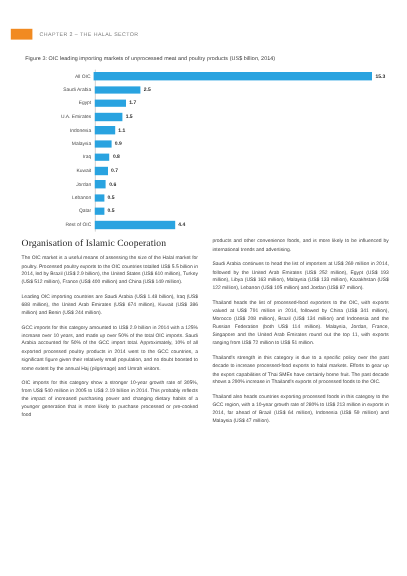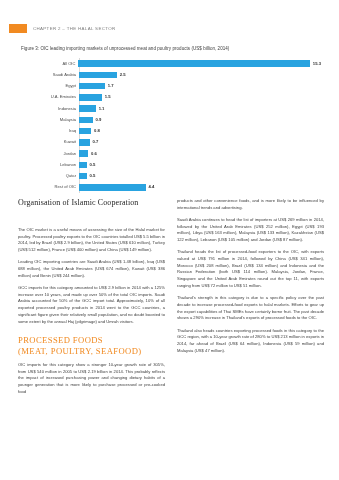--- a/index.html
+++ b/index.html
@@ -118,21 +118,21 @@
     gap: 12px;
   }
   .column {
     width: 147px;
   }
   .section-heading-serif {
     font-family: "Liberation Serif", serif;
     font-size: 8px;
     font-weight: normal;
     color: #1f1f1f;
-    margin: 0 0 20px 0;
+    margin: 0 0 5px 0;
     letter-spacing: 0.1px;
   }
   .section-heading-orange {
     font-family: "Liberation Serif", serif;
     font-size: 8.6px;
     font-weight: normal;
     color: #f18a21;
     margin: 10px 0 5px 0;
     letter-spacing: 0.4px;
     line-height: 1.25;
@@ -249,24 +249,20 @@
     </div>
 </div>
 
 <div class="body-columns">
 
   <div class="column">
     <h2 class="section-heading-serif">Organisation of Islamic Cooperation</h2>
     <p class="para">The OIC market is a useful means of assessing the size of the Halal market for poultry. Processed poultry exports to the OIC countries totalled US$ 5.5 billion in 2014, led by Brazil (US$ 2.9 billion), the United States (US$ 610 million), Turkey (US$ 512 million), France (US$ 400 million) and China (US$ 149 million).</p>
     <p class="para">Leading OIC importing countries are Saudi Arabia (US$ 1.48 billion), Iraq (US$ 688 million), the United Arab Emirates (US$ 674 million), Kuwait (US$ 386 million) and Benin (US$ 244 million).</p>
     <p class="para">GCC imports for this category amounted to US$ 2.9 billion in 2014 with a 125% increase over 10 years, and made up over 50% of the total OIC imports. Saudi Arabia accounted for 50% of the GCC import total. Approximately, 10% of all exported processed poultry products in 2014 went to the GCC countries, a significant figure given their relatively small population, and no doubt boosted to some extent by the annual Haj (pilgrimage) and Umrah visitors.</p>
-    <h2 class="section-heading-orange">
-      <span>PROCESSED FOODS</span><br>
-      <span>(MEAT, POULTRY, SEAFOOD)</span>
-    </h2>
     <p class="para">OIC imports for this category show a stronger 10-year growth rate of 305%, from US$ 540 million in 2005 to US$ 2.19 billion in 2014. This probably reflects the impact of increased purchasing power and changing dietary habits of a younger generation that is more likely to purchase processed or pre-cooked food</p>
   </div>
 
   <div class="column">
     <p class="para">products and other convenience foods, and is more likely to be influenced by international trends and advertising.</p>
     <p class="para">Saudi Arabia continues to head the list of importers at US$ 269 million in 2014, followed by the United Arab Emirates (US$ 252 million), Egypt (US$ 193 million), Libya (US$ 163 million), Malaysia (US$ 133 million), Kazakhstan (US$ 122 million), Lebanon (US$ 105 million) and Jordan (US$ 87 million).</p>
     <p class="para">Thailand heads the list of processed-food exporters to the OIC, with exports valued at US$ 791 million in 2014, followed by China (US$ 341 million), Morocco (US$ 208 million), Brazil (US$ 134 million) and Indonesia and the Russian Federation (both US$ 114 million). Malaysia, Jordan, France, Singapore and the United Arab Emirates round out the top 11, with exports ranging from US$ 72 million to US$ 51 million.</p>
     <p class="para">Thailand's strength in this category is due to a specific policy over the past decade to increase processed-food exports to halal markets. Efforts to gear up the export capabilities of Thai SMEs have certainly borne fruit. The past decade shows a 290% increase in Thailand's exports of processed foods to the OIC.</p>
     <p class="para">Thailand also heads countries exporting processed foods in this category to the GCC region, with a 10-year growth rate of 280% to US$ 213 million in exports in 2014, far ahead of Brazil (US$ 64 million), Indonesia (US$ 59 million) and Malaysia (US$ 47 million).</p>
   </div>

